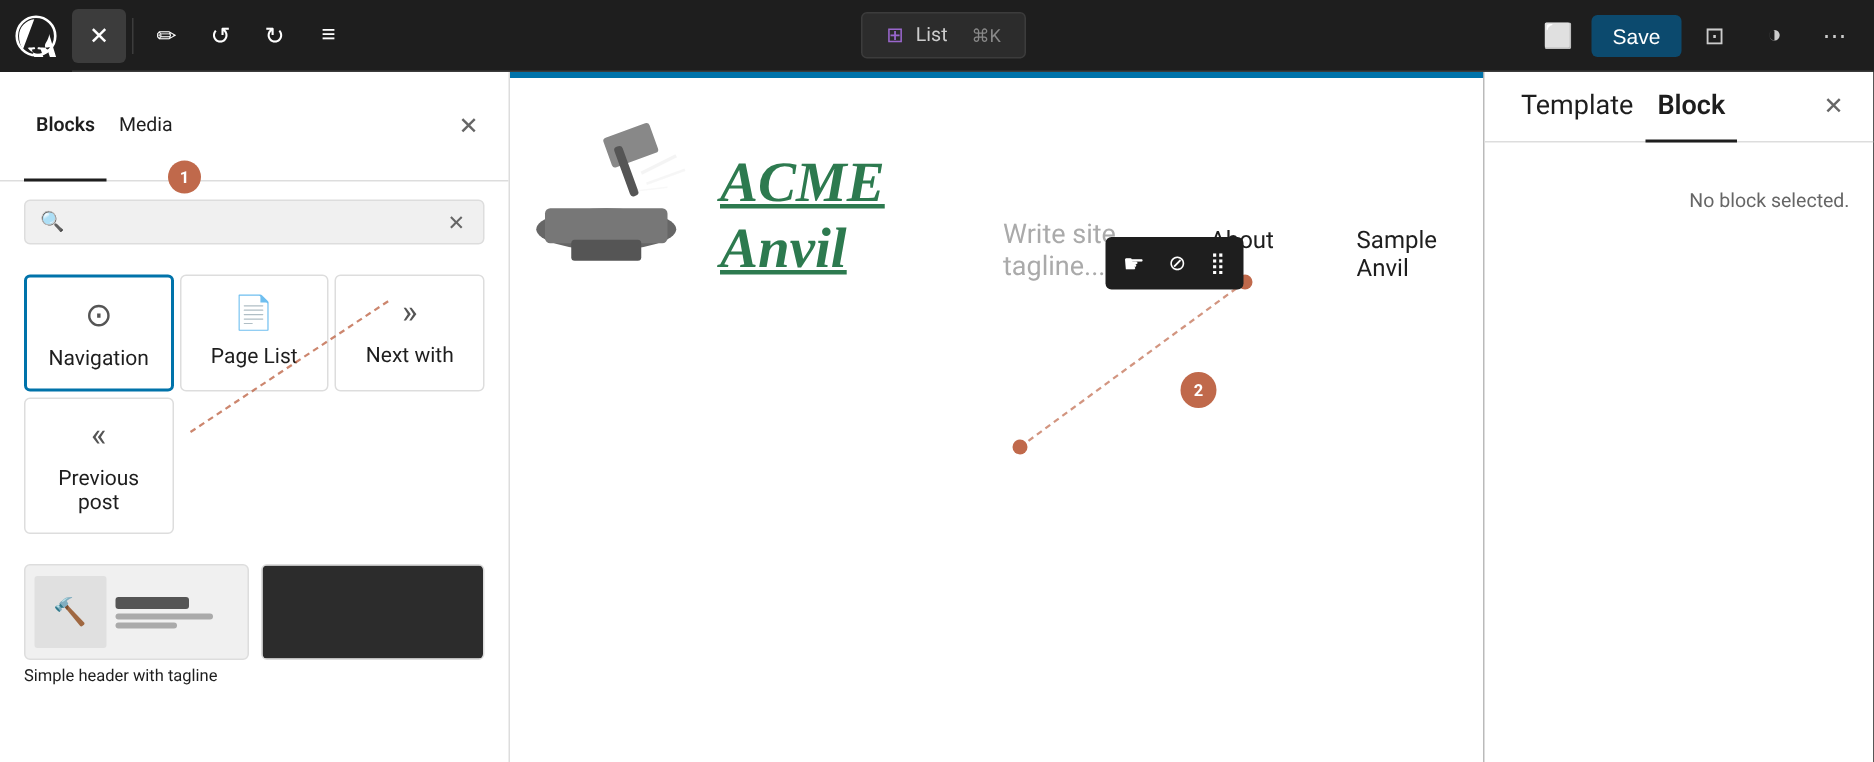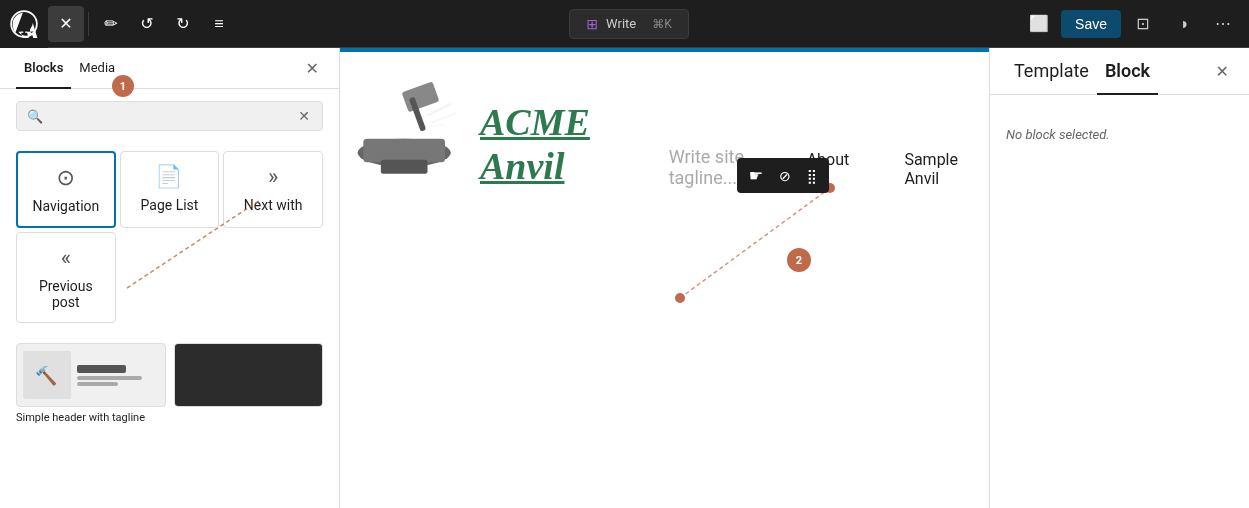--- a/index.html
+++ b/index.html
@@ -48,21 +48,21 @@
     }
 
     
     .left-sidebar {
       width: 340px; background: #fff; border-right: 1px solid #ddd; display: flex; flex-direction: column; flex-shrink: 0;
     }
     .sidebar-tabs {
       display: flex; align-items: center; border-bottom: 1px solid #ddd; padding: 0 16px;
     }
     .sidebar-tab {
-      padding: 12px 8px; font-size: 13px; cursor: pointer; color: #1e1e1e; border-bottom: 2px solid transparent; margin-bottom: -1px;
+      padding: 28px 8px; font-size: 13px; cursor: pointer; color: #1e1e1e; border-bottom: 2px solid transparent; margin-bottom: -1px;
     }
     .sidebar-tab.active { border-bottom-color: #1e1e1e; font-weight: 600; }
     .sidebar-close {
       margin-left: auto; background: none; border: none; cursor: pointer; color: #666; font-size: 16px; padding: 4px;
     }
     .search-row {
       display: flex; align-items: center; padding: 12px 16px; gap: 8px;
     }
     .search-box {
       flex: 1; background: #f0f0f0; border: 1px solid #ddd; border-radius: 4px;
@@ -175,21 +175,21 @@
     }
     .right-tab {
       padding: 12px 8px; font-size: 18px; cursor: pointer; color: #1e1e1e;
       border-bottom: 2px solid transparent; margin-bottom: -1px;
     }
     .right-tab.active { border-bottom-color: #1e1e1e; font-weight: 600; }
     .right-close {
       margin-left: auto; background: none; border: none; cursor: pointer; color: #666; font-size: 16px; padding: 4px;
     }
     .right-content {
-      padding: 24px 16px; flex: 1; display: flex; align-items: flex-start; justify-content: flex-start; font-style: italic;
+      padding: 24px 16px; flex: 1; display: flex; align-items: flex-start; justify-content: flex-end;
     }
     .no-block-text {
       color: #666; font-size: 13px; text-align: center; margin-top: 8px;
     }
 
     
     ::-webkit-scrollbar { width: 6px; }
     ::-webkit-scrollbar-track { background: #f0f0f0; }
     ::-webkit-scrollbar-thumb { background: #ccc; border-radius: 3px; }
   </style>
@@ -207,21 +207,21 @@
   <button class="toolbar-btn close-btn">✕</button>
   <div class="toolbar-sep"></div>
   <button class="toolbar-btn">✏</button>
   <button class="toolbar-btn">↺</button>
   <button class="toolbar-btn">↻</button>
   <button class="toolbar-btn">≡</button>
 
   <div class="top-center">
     <div class="index-pill">
       <span class="pill-icon">⊞</span>
-      <span>Write</span>
+      <span>List</span>
       <span class="shortcut">⌘K</span>
     </div>
   </div>
 
   <div class="top-right">
     <button class="icon-btn">⬜</button>
     <button class="save-btn">Save</button>
     <button class="icon-btn">⊡</button>
     <button class="icon-btn">◑</button>
     <button class="icon-btn">⋯</button>

